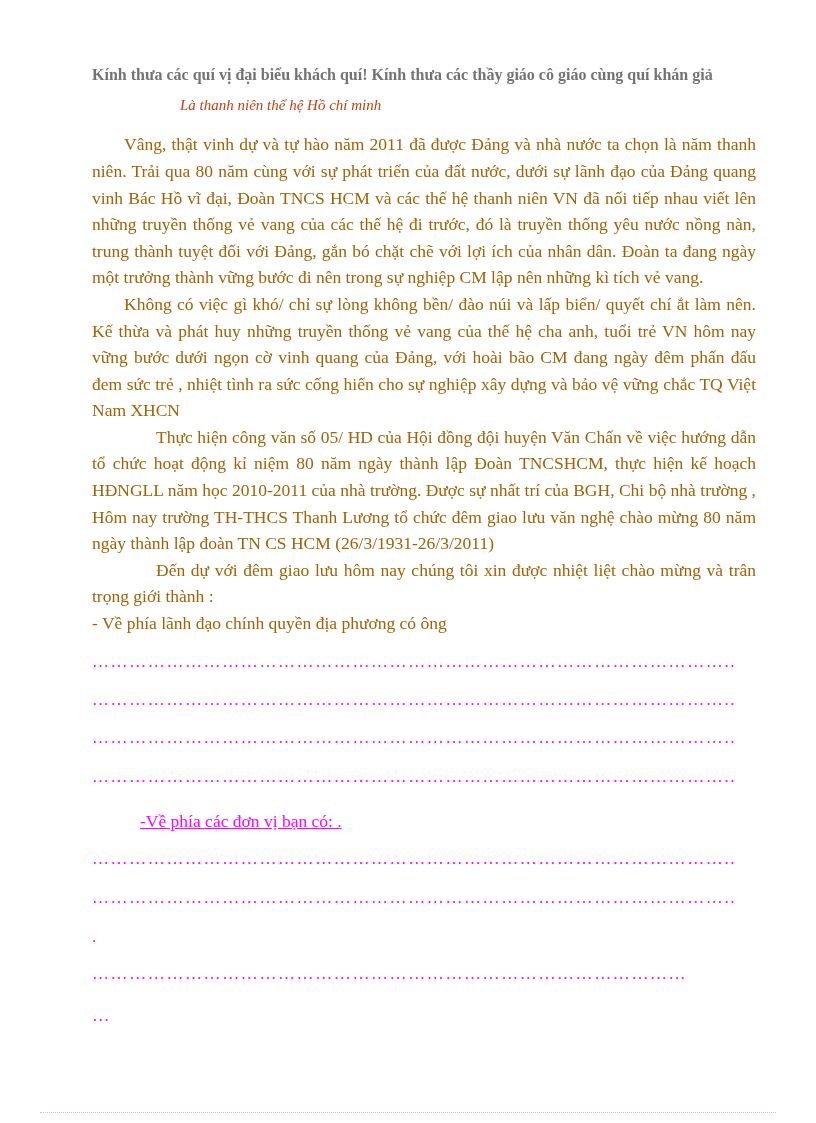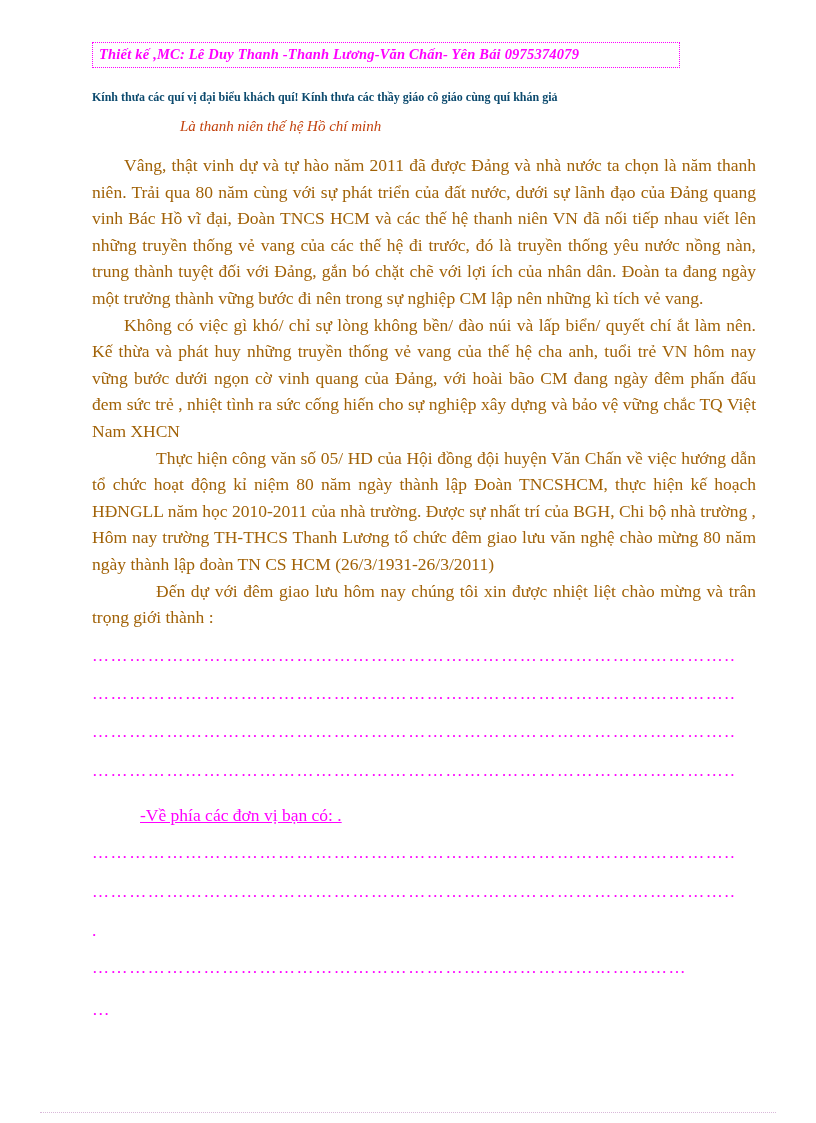--- a/index.html
+++ b/index.html
@@ -44,23 +44,23 @@
     color: #ff00ff;
     letter-spacing: 0.2px;
     white-space: nowrap;
   }
 
   
   .greeting {
     margin-top: 22px;
     font-family: "Liberation Serif", serif;
     font-weight: bold;
-    font-size: 12px;
+    font-size: 16px;
     line-height: 1.32;
-    color: #0c4a6e;
+    color: #737373;
     width: 660px;
   }
 
   
   .slogan {
     margin-top: 10px;
     margin-left: 88px;
     font-family: "Liberation Serif", serif;
     font-style: italic;
     font-size: 15px;
@@ -131,33 +131,31 @@
     border-top: 1px dotted #d9b8d9;
   }
 </style>
 </head>
 <body>
 
 <div class="page">
 
   <div class="content">
 
-    <div class="header-box">
-      <div class="credit">Thiết kế ,MC: Lê Duy Thanh -Thanh Lương-Văn   Chấn- Yên Bái 0975374079</div>
-    </div>
 
     <div class="greeting">Kính thưa các quí vị đại biểu khách quí!  Kính thưa các thầy giáo cô giáo cùng quí khán giả</div>
 
     <div class="slogan">Là thanh niên thế hệ Hồ chí minh</div>
 
     <div class="body-block">
       <p class="para">Vâng, thật vinh dự và tự hào năm 2011  đã được Đảng và nhà nước ta chọn là năm thanh niên.  Trải qua 80 năm cùng với sự phát triển của đất nước, dưới sự lãnh đạo của Đảng quang vinh Bác Hồ vĩ đại, Đoàn TNCS HCM và các thế hệ thanh niên VN  đã nối tiếp nhau viết lên những truyền thống vẻ vang của các thế hệ đi trước, đó là truyền thống yêu nước nồng nàn, trung thành tuyệt đối với Đảng, gắn bó chặt chẽ với lợi  ích của nhân dân. Đoàn ta đang ngày một trưởng thành vững bước đi nên trong sự nghiệp CM lập nên những kì tích vẻ vang.</p>
       <p class="para">Không có việc gì khó/ chỉ sự lòng không bền/ đào núi và lấp biển/ quyết chí ắt làm nên. Kế thừa và phát huy những truyền thống vẻ vang của thế hệ cha anh, tuổi trẻ VN hôm nay vững bước dưới ngọn cờ vinh  quang của Đảng, với hoài bão CM đang ngày đêm phấn đấu đem sức trẻ , nhiệt tình ra sức cống hiến cho sự nghiệp xây dựng và bảo vệ vững chắc TQ Việt Nam XHCN</p>
       <p class="para indent-big">Thực hiện  công văn số 05/  HD  của Hội  đồng đội huyện  Văn  Chấn  về việc hướng dẫn tổ chức hoạt động kỉ niệm  80 năm ngày thành lập Đoàn TNCSHCM, thực hiện  kế hoạch HĐNGLL năm học 2010-2011  của nhà trường. Được sự nhất trí của BGH, Chi bộ nhà trường , Hôm nay trường TH-THCS Thanh Lương tổ chức đêm giao lưu văn nghệ chào mừng  80 năm  ngày  thành  lập  đoàn  TN  CS  HCM  (26/3/1931-26/3/2011)</p>
       <p class="para indent-big">Đến dự với đêm giao lưu hôm nay chúng tôi xin được nhiệt liệt chào mừng và trân trọng giới thành :</p>
+      <p class="para noindent">- Về phía lãnh đạo chính quyền địa phương có ông</p>
 
       <div class="dots-line">…………………………………………………………………………………………..</div>
       <div class="dots-line">…………………………………………………………………………………………..</div>
       <div class="dots-line">…………………………………………………………………………………………..</div>
       <div class="dots-line">…………………………………………………………………………………………..</div>
 
       <div class="sub-label">-Về phía các đơn vị bạn có:   .</div>
 
       <div class="dots-line">…………………………………………………………………………………………..</div>
       <div class="dots-line">…………………………………………………………………………………………..</div>

